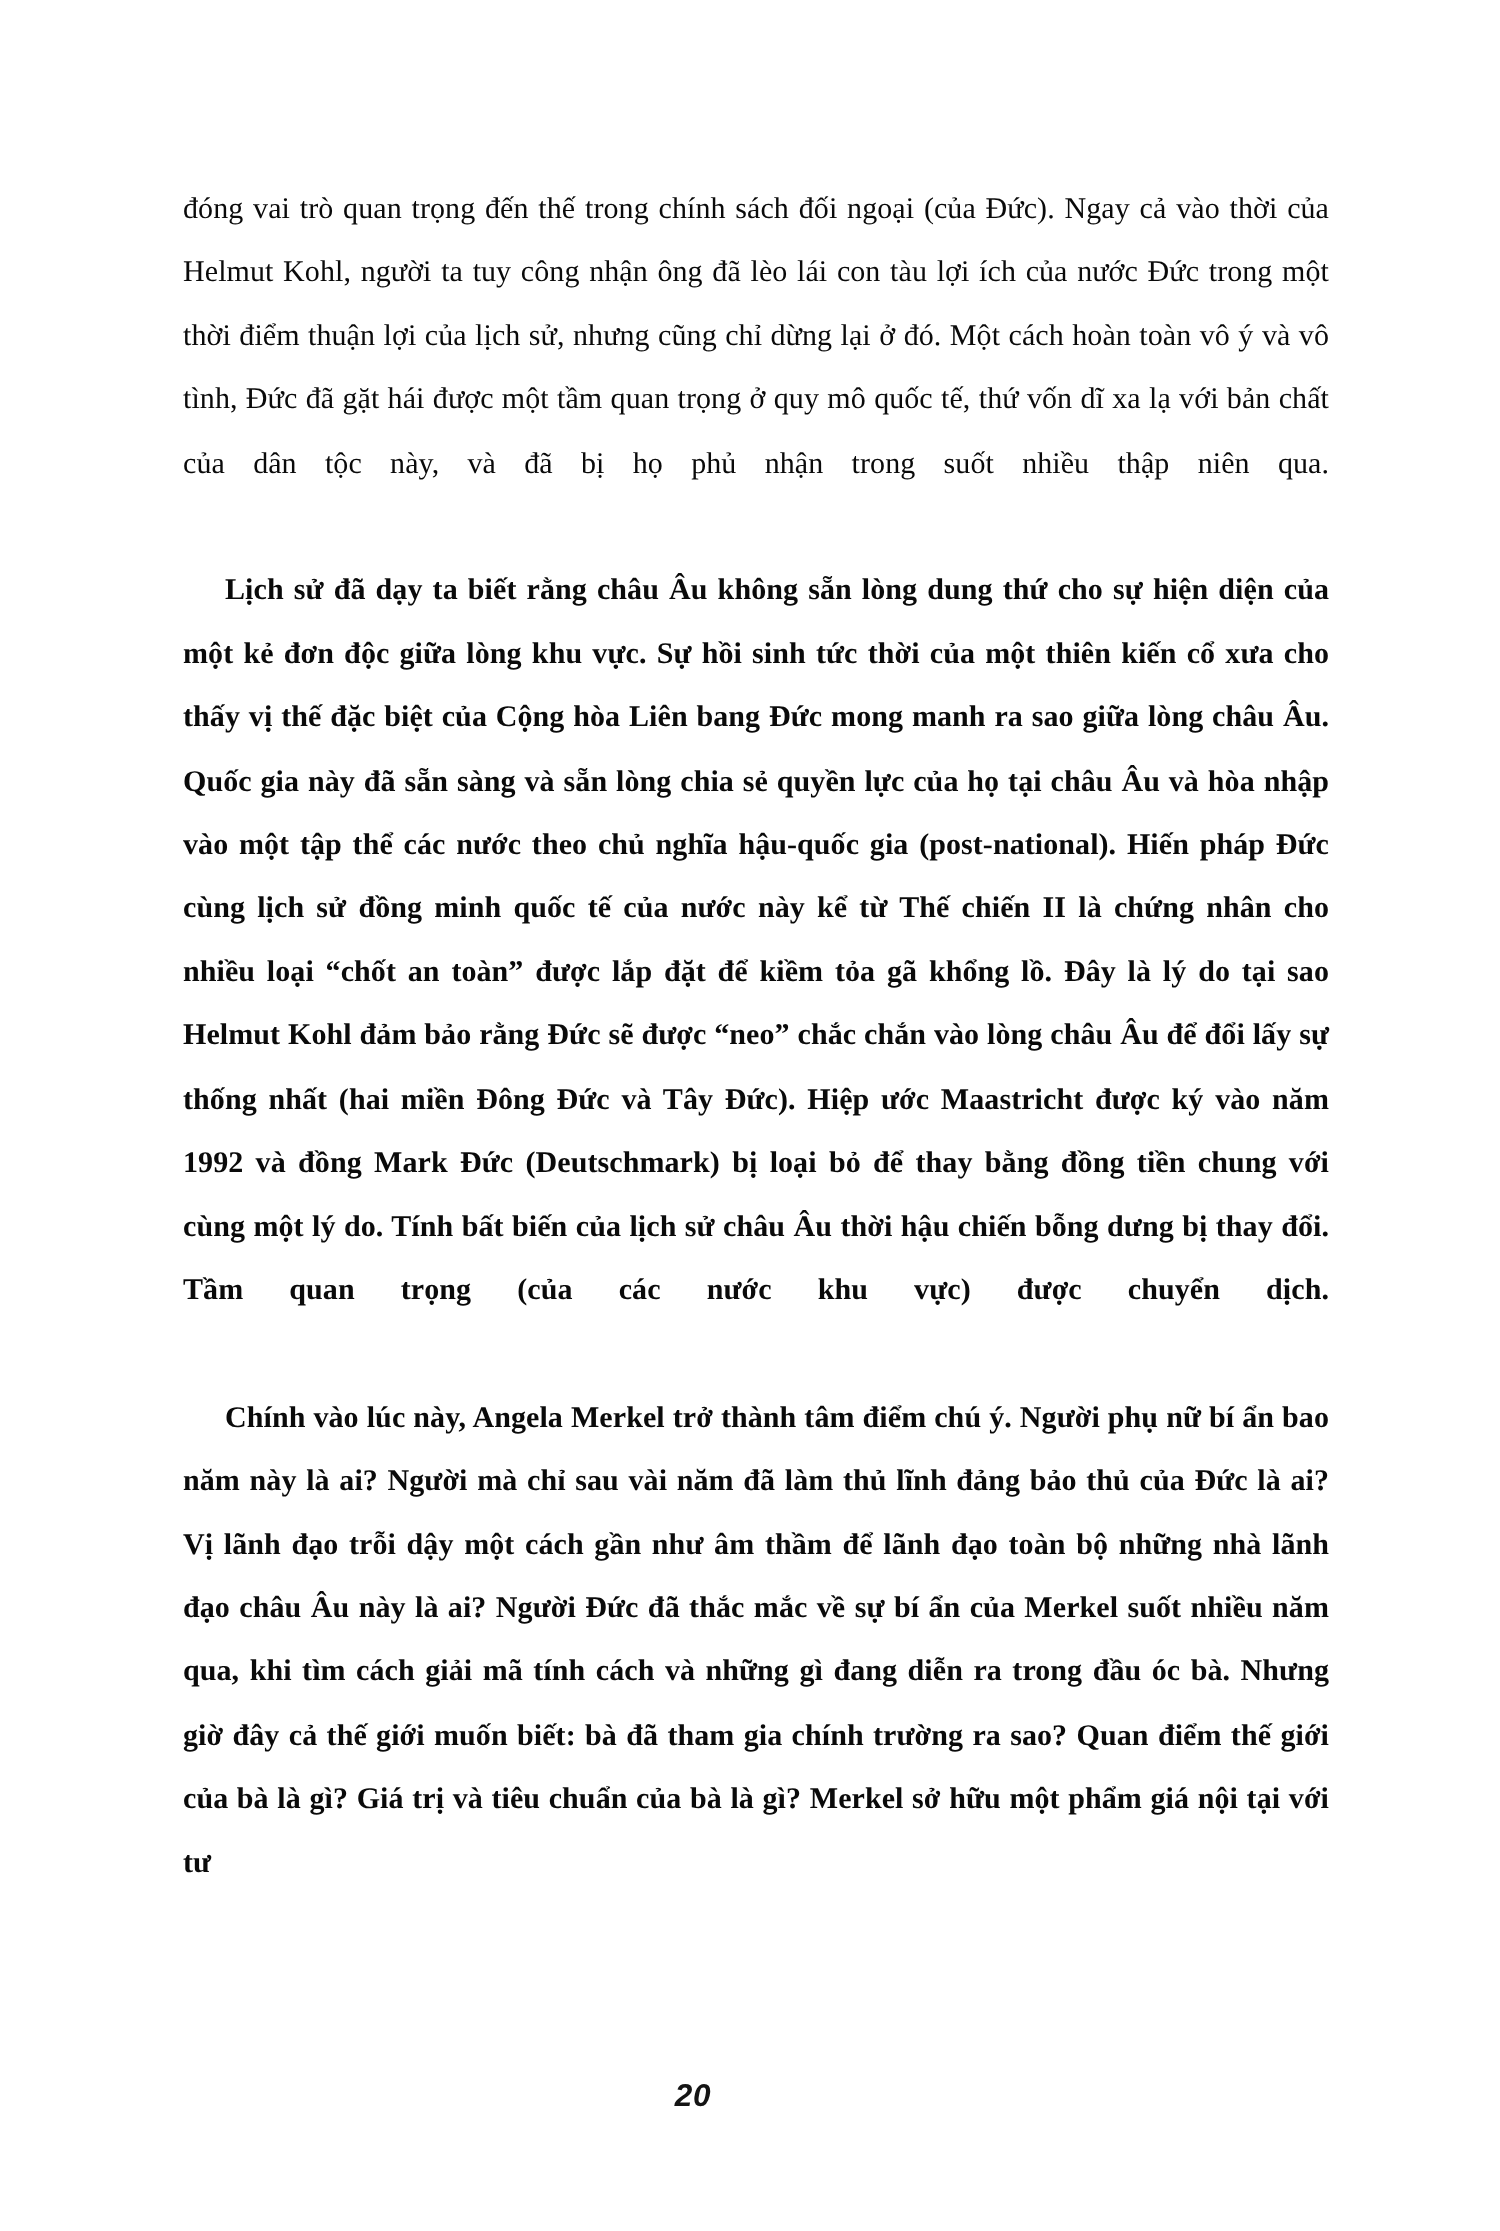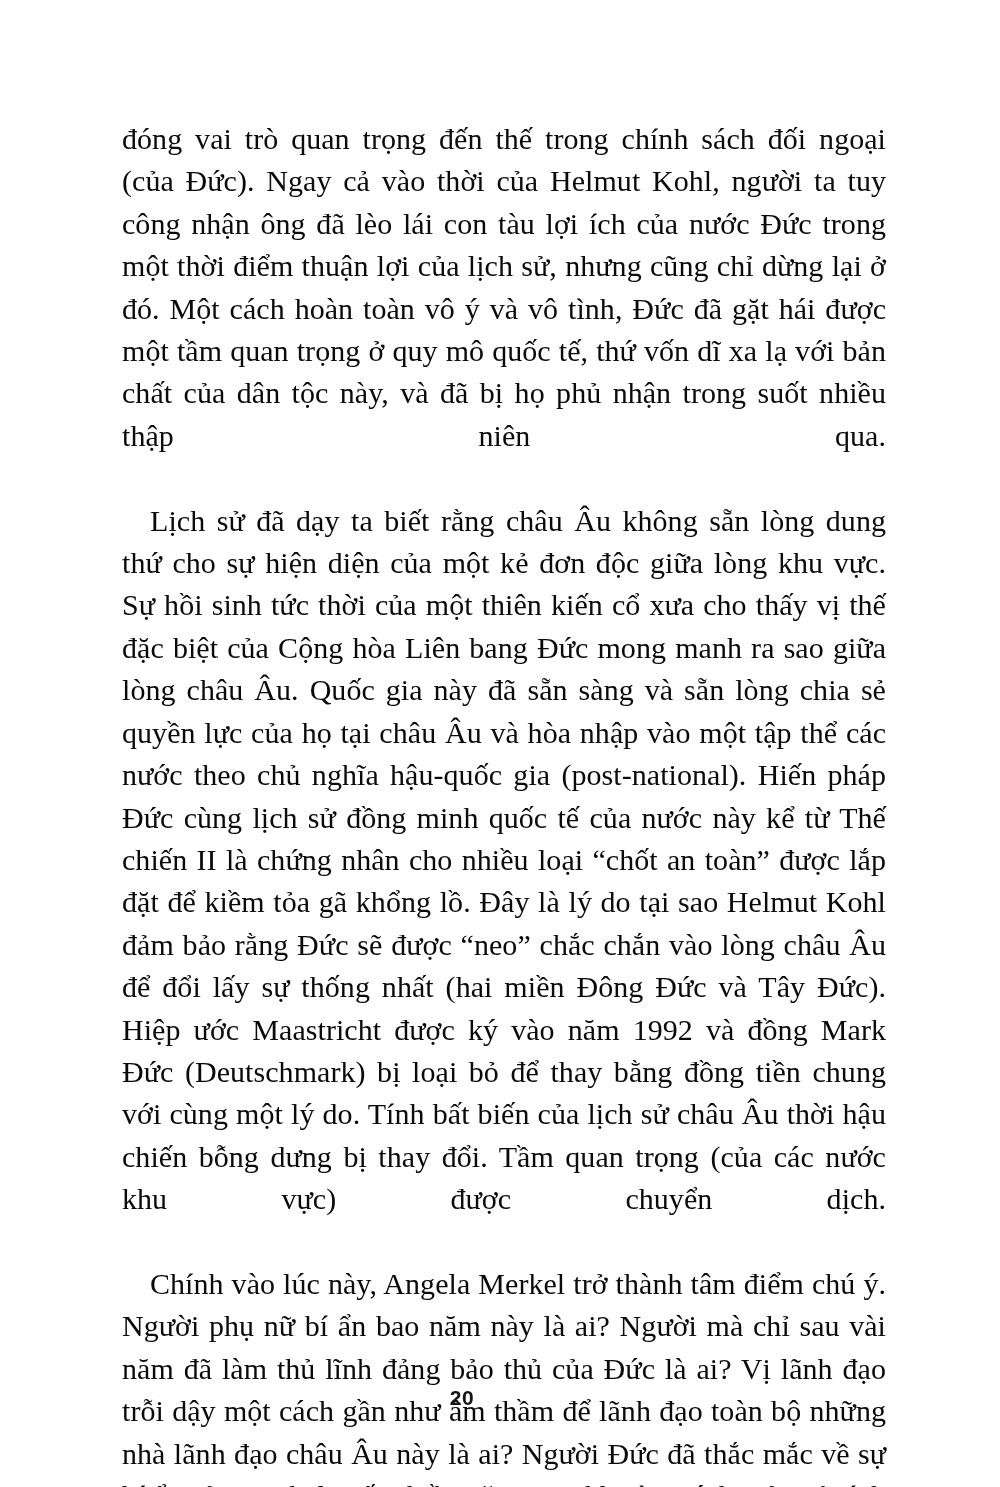--- a/index.html
+++ b/index.html
@@ -41,52 +41,54 @@
 
   .body-text {
     position: absolute;
     top: 118px;
     left: 122px;
     width: 764px;
   }
 
   .para {
     margin: 0;
-    font-size: 30px;
+    font-size: 20px;
     line-height: 42.4px;
     text-align: justify;
     text-justify: inter-word;
     color: #0a0a0a;
     letter-spacing: 0.05px;
     word-spacing: 0.2px;
     hyphens: none;
   }
 
   .para.indent {
     text-indent: 28px;
+    font-weight: bold;
   }
 
   
   .para::after {
     content: "";
     display: inline-block;
     width: 100%;
   }
 
   .folio {
     position: absolute;
     top: 1386px;
     left: 0;
     width: 924px;
     text-align: center;
     font-family: "Liberation Sans", "DejaVu Sans", sans-serif;
     font-size: 21px;
     font-weight: 600;
     color: #141414;
     letter-spacing: 0.5px;
+    font-style: italic;
   }
 </style>
 </head>
 <body>
 
 <div class="page">
 
 
   <div class="body-text">
 

